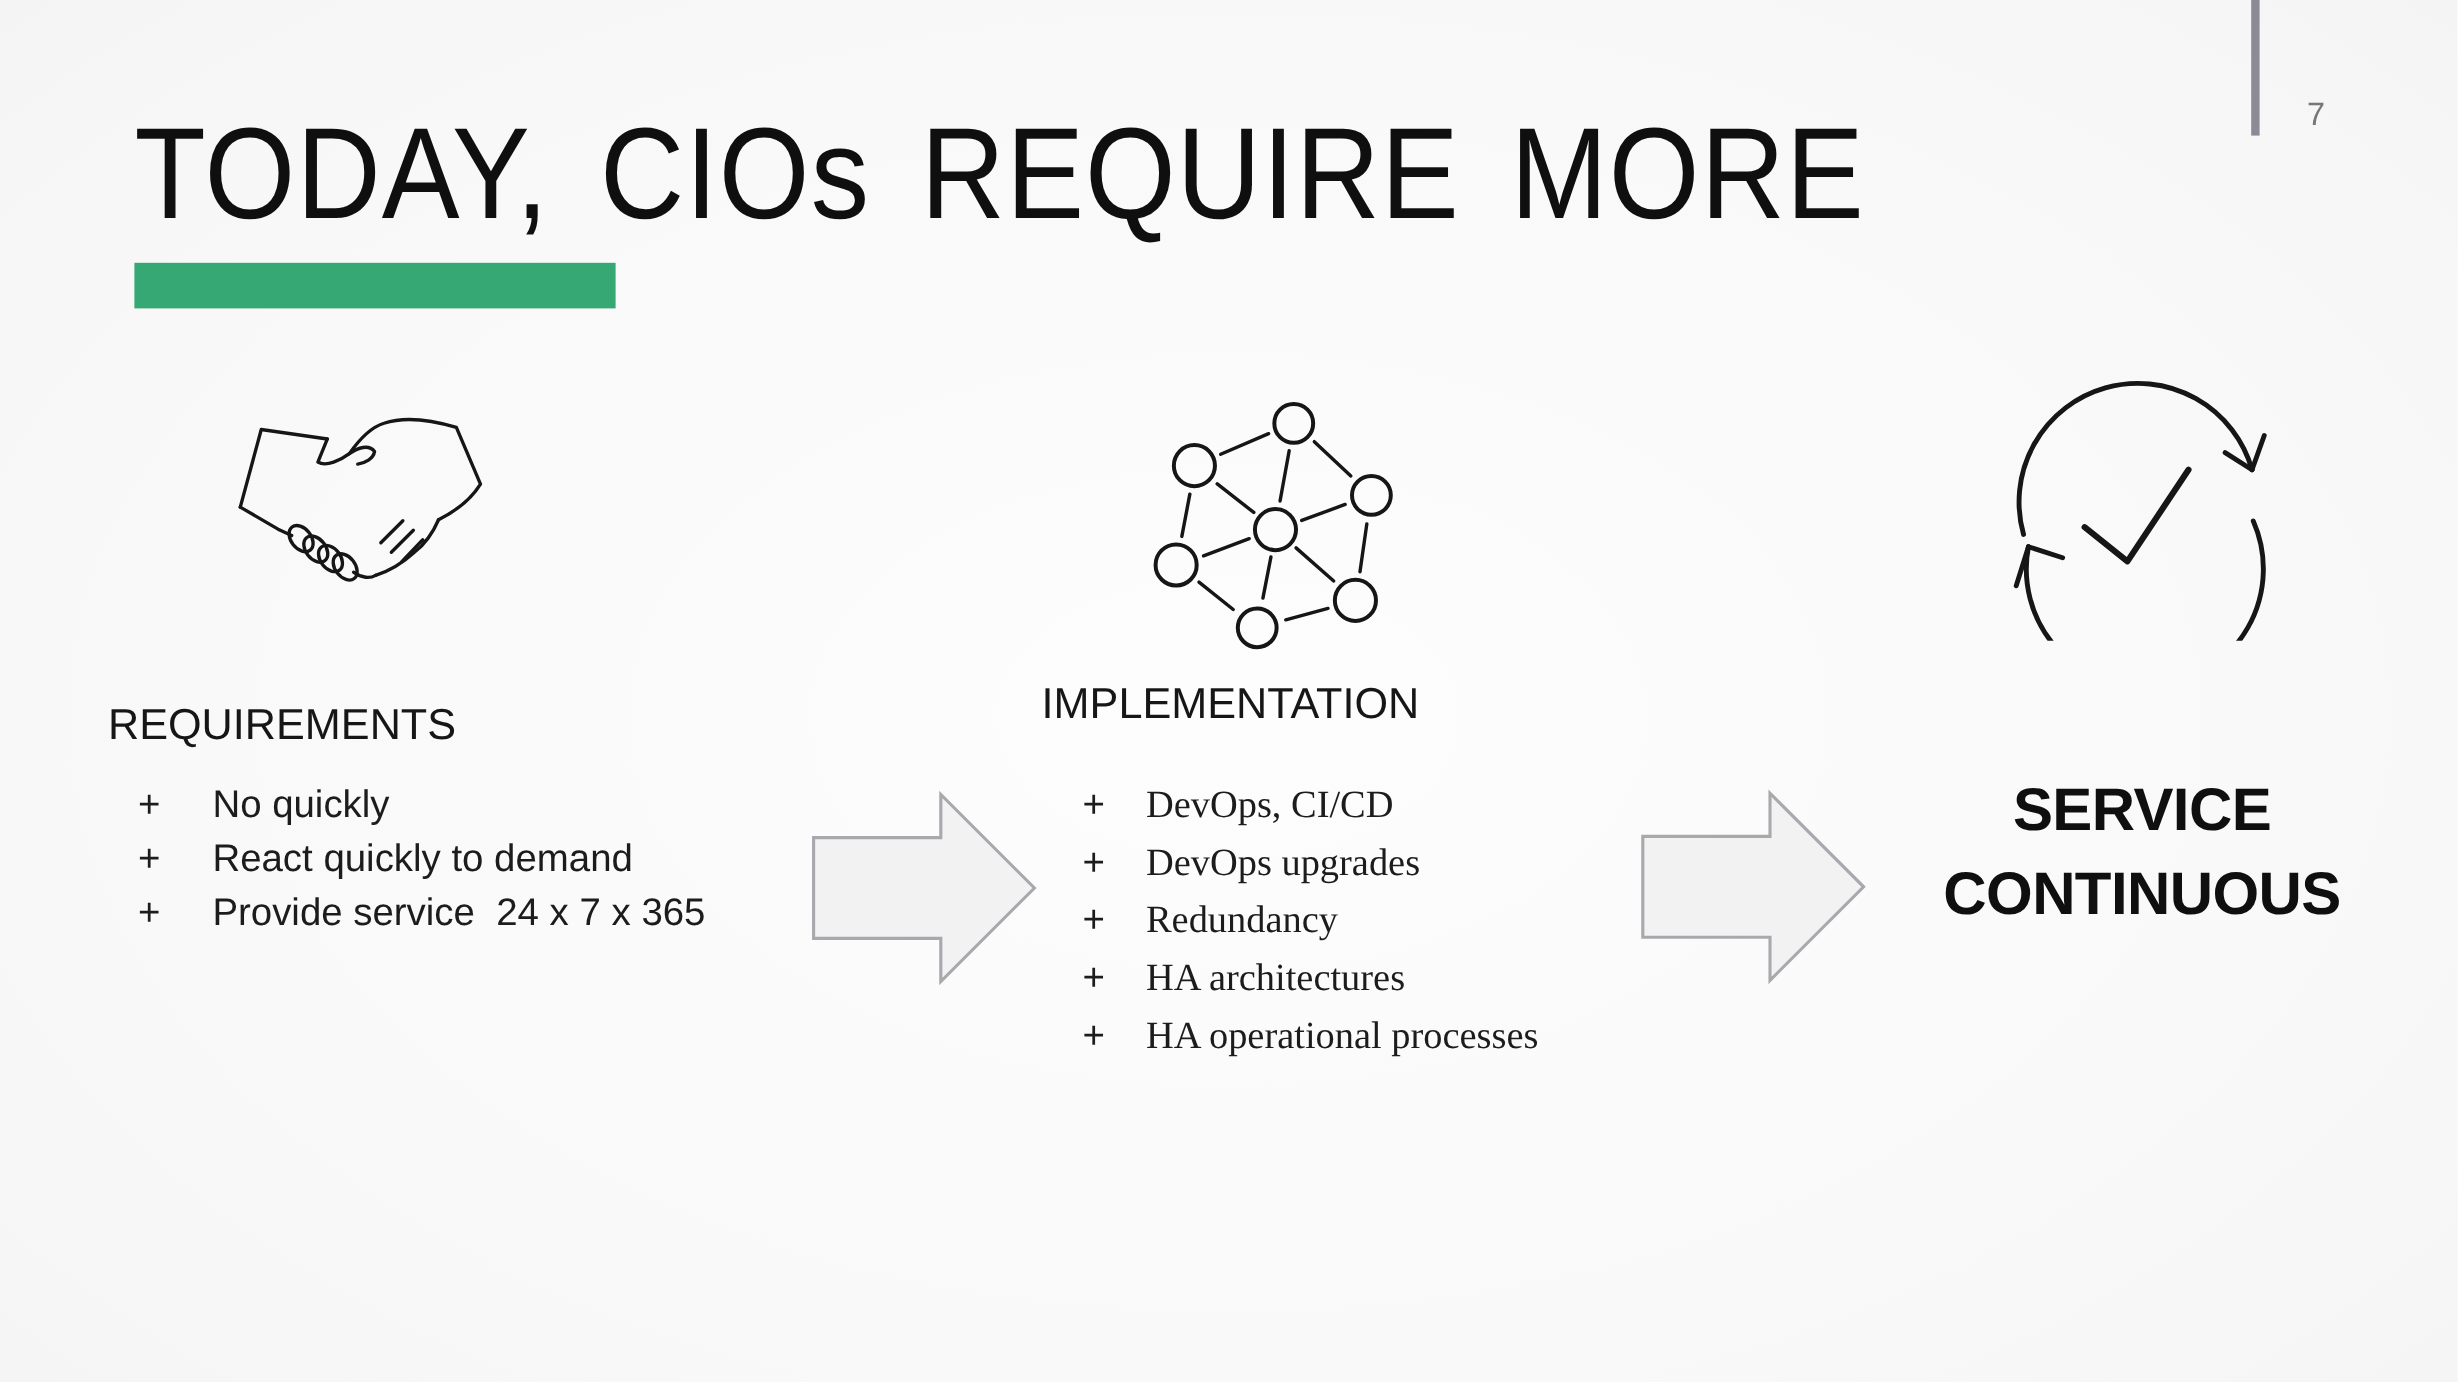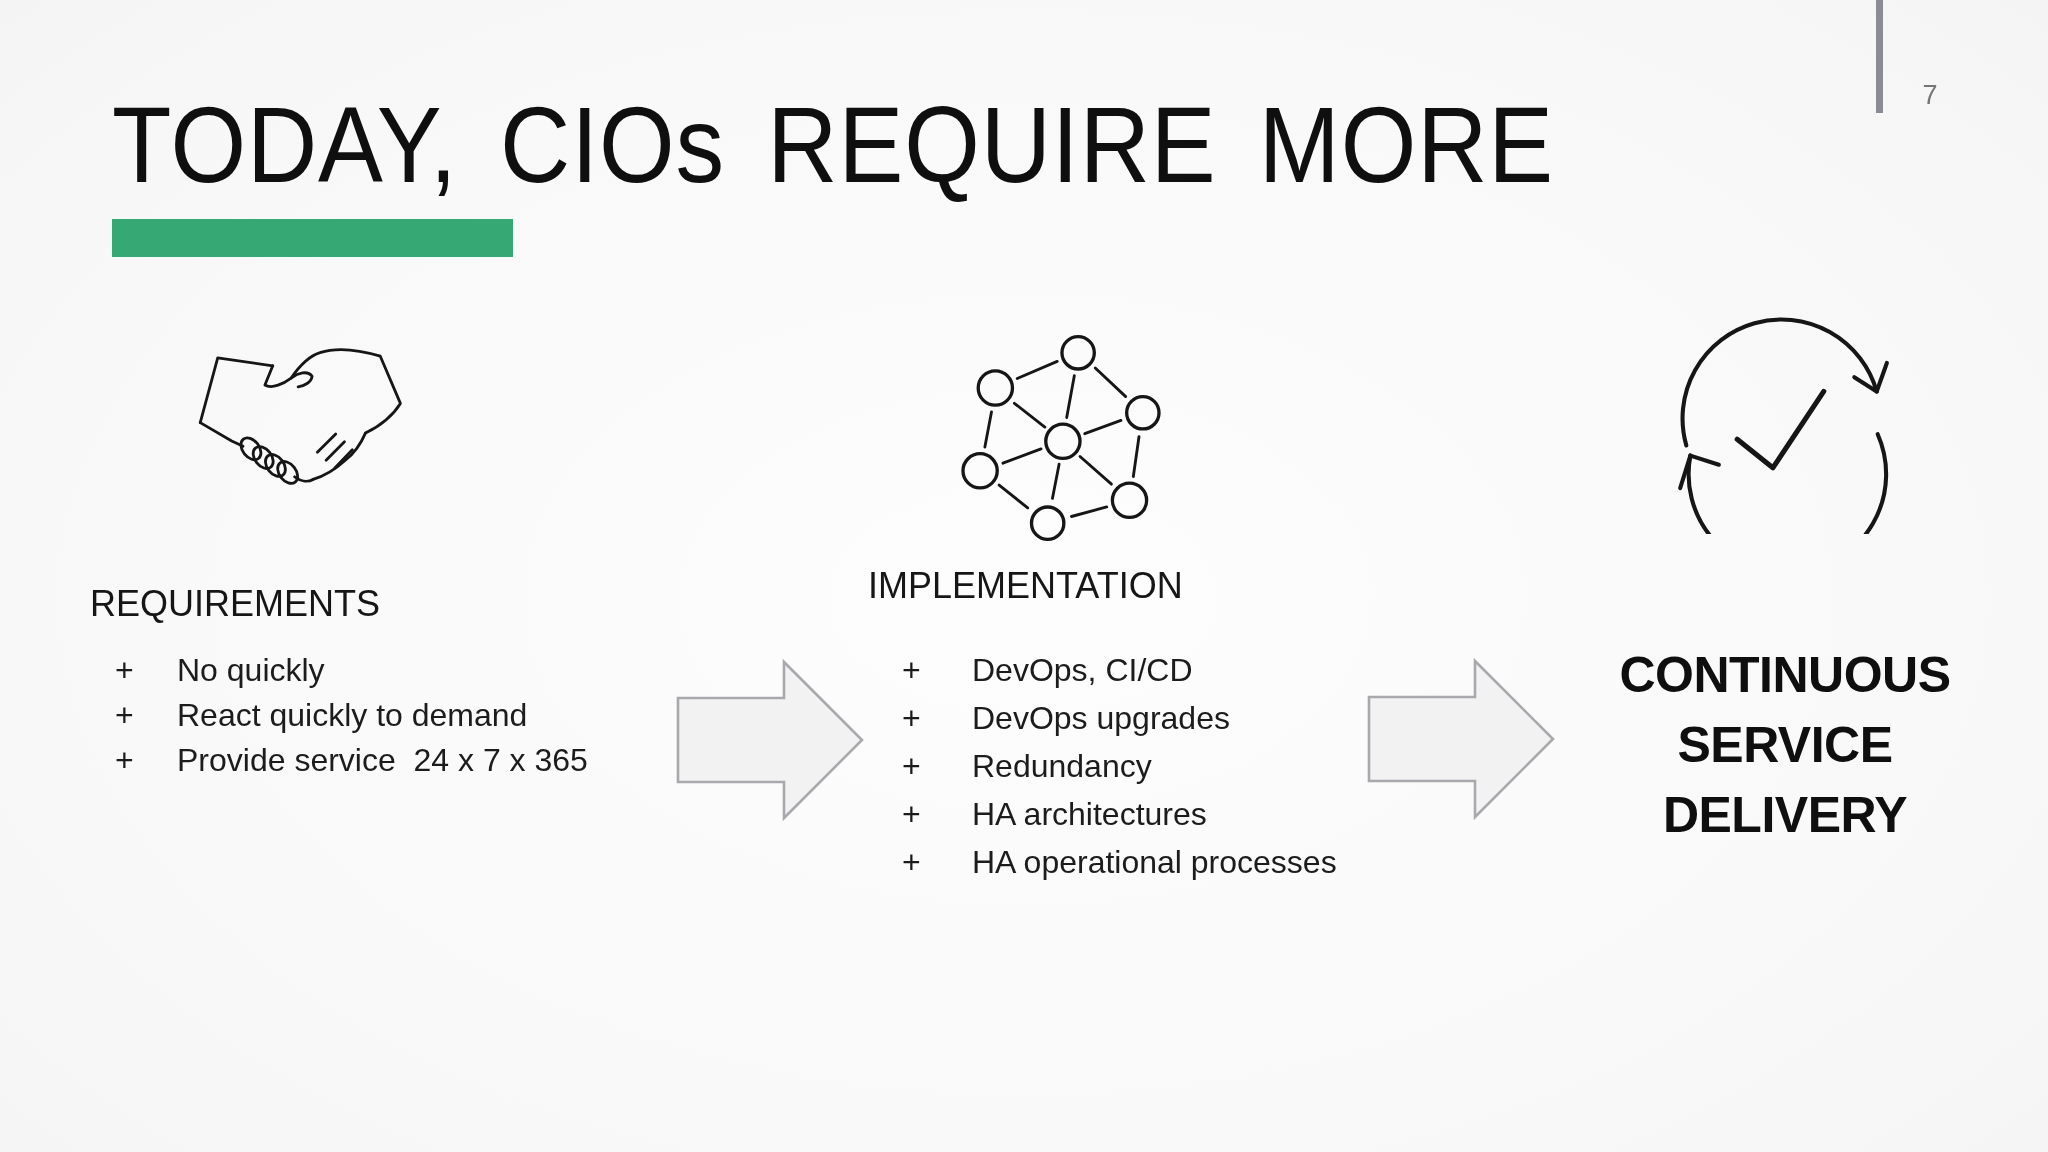--- a/index.html
+++ b/index.html
@@ -32,21 +32,21 @@
     fill:none;stroke:#161616;stroke-linecap:round;stroke-linejoin:round;
   }
   .col-heading{position:absolute;font-size:36px;font-weight:400;white-space:nowrap;}
   .plist{position:absolute;list-style:none;margin:0;padding:0;font-size:32px;color:#1c1c1c;}
   .plist li{position:relative;}
   #req-list li{height:45px;}
   #impl-list li{height:48px;}
   .plus{position:absolute;left:15px;top:0;}
   .ltext{position:absolute;top:0;white-space:pre;}
   #req-list .ltext{left:77px;}
-  #impl-list .ltext{left:85px;}
+  #impl-list .ltext{left:68px;font-family:Liberation Serif, serif;}
   .outcome{
     position:absolute;left:1608px;top:640px;width:354px;
     text-align:center;font-size:50px;font-weight:700;line-height:70px;
     letter-spacing:-0.5px;color:#0f0f0f;
   }
   .block-arrow polygon{
     fill:var(--arrow-fill,#f2f2f3);
     stroke:var(--arrow-border,#a9a9ad);
     stroke-width:2.6;stroke-linejoin:miter;
   }
@@ -158,16 +158,15 @@
     <path d="M203 80 L181 66"></path>
     <path d="M203 80 L213 52"></path>
     <path d="M204 122 A97 97 0 1 1 20 143"></path>
     <path d="M20 143 L48 152"></path>
     <path d="M20 143 L10 175"></path>
   </g>
   <path d="M66 127 L101 155 L151 80" stroke-width="5"></path>
 </svg>
 
 <div class="outcome">
+  <div>SERVICE</div>
   <div>CONTINUOUS</div>
-  <div>SERVICE</div>
-  <div>DELIVERY</div>
 </div>
 
 </body></html>

